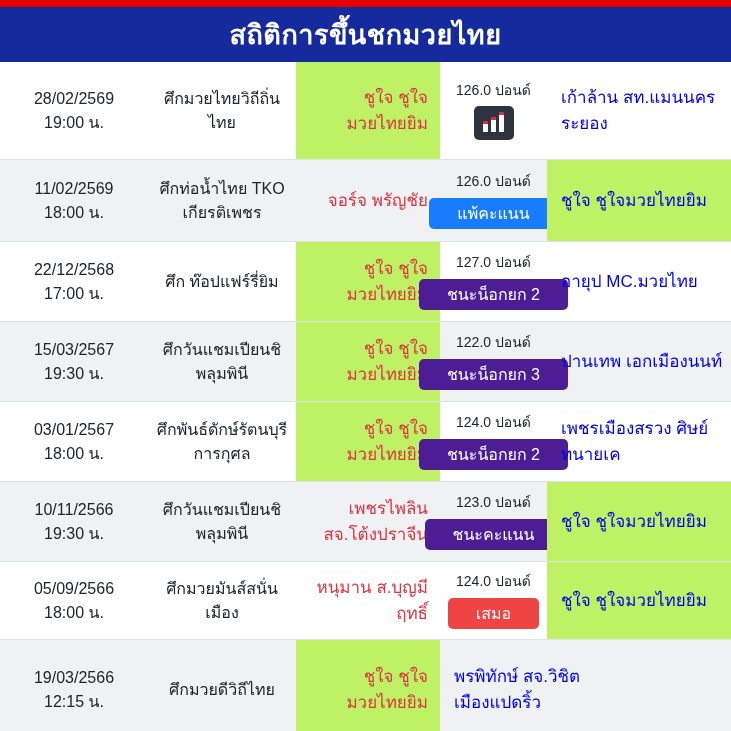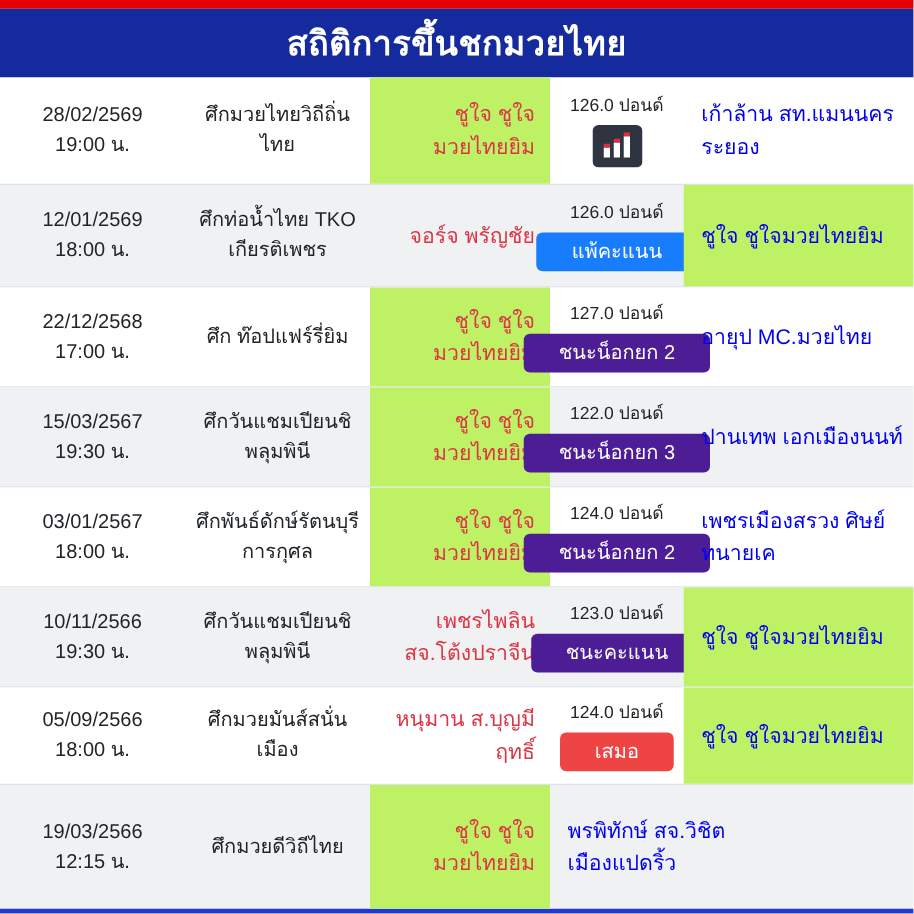--- a/index.html
+++ b/index.html
@@ -15,21 +15,21 @@
     display:flex; align-items:center; justify-content:center;
   }
   .header .title { font-size:27px; font-weight:bold; letter-spacing:0.5px; }
 
   .table { width:731px; }
   .row {
     display:flex; width:731px; border-bottom:1px solid #dde3ee;
     background:#ffffff;
   }
   .row:nth-child(even) { background:#f0f1f3; }
-  .row:nth-child(1) { height:86px;justify-content:center; }
+  .row:nth-child(1) { height:98px;justify-content:center; }
   .row:nth-child(2) { height:82px; }
   .row:nth-child(3), .row:nth-child(4), .row:nth-child(5), .row:nth-child(6) { height:80px; }
   .row:nth-child(7) { height:78px; }
   .row:nth-child(8) { height:99px; border-bottom:none; }
 
   .cell {
     display:flex; flex-direction:column; justify-content:center;
     overflow-wrap:anywhere; word-break:break-word; line-height:1.5;
   }
   .c-date     { width:148px; align-items:center; text-align:center; font-size:16px; color:#212529; }
@@ -91,21 +91,21 @@
         <rect x="25" y="6" width="5" height="3" fill="#e02d3c"></rect>
       </svg>
     </div>
     <div class="cell c-opponent">
       <span class="opponent-name">เก้าล้าน สท.แมนนคร ระยอง</span>
     </div>
   </div>
 
   <div class="row">
     <div class="cell c-date">
-      <span>12/01/2569</span>
+      <span>11/02/2569</span>
       <span>18:00 น.</span>
     </div>
     <div class="cell c-event">
       <span>ศึกท่อน้ำไทย TKO เกียรติเพชร</span>
     </div>
     <div class="cell c-fighter">
       <span class="fighter-name">จอร์จ พรัญชัย</span>
     </div>
     <div class="cell c-weight">
       <span class="weight-val">126.0 ปอนด์</span>

